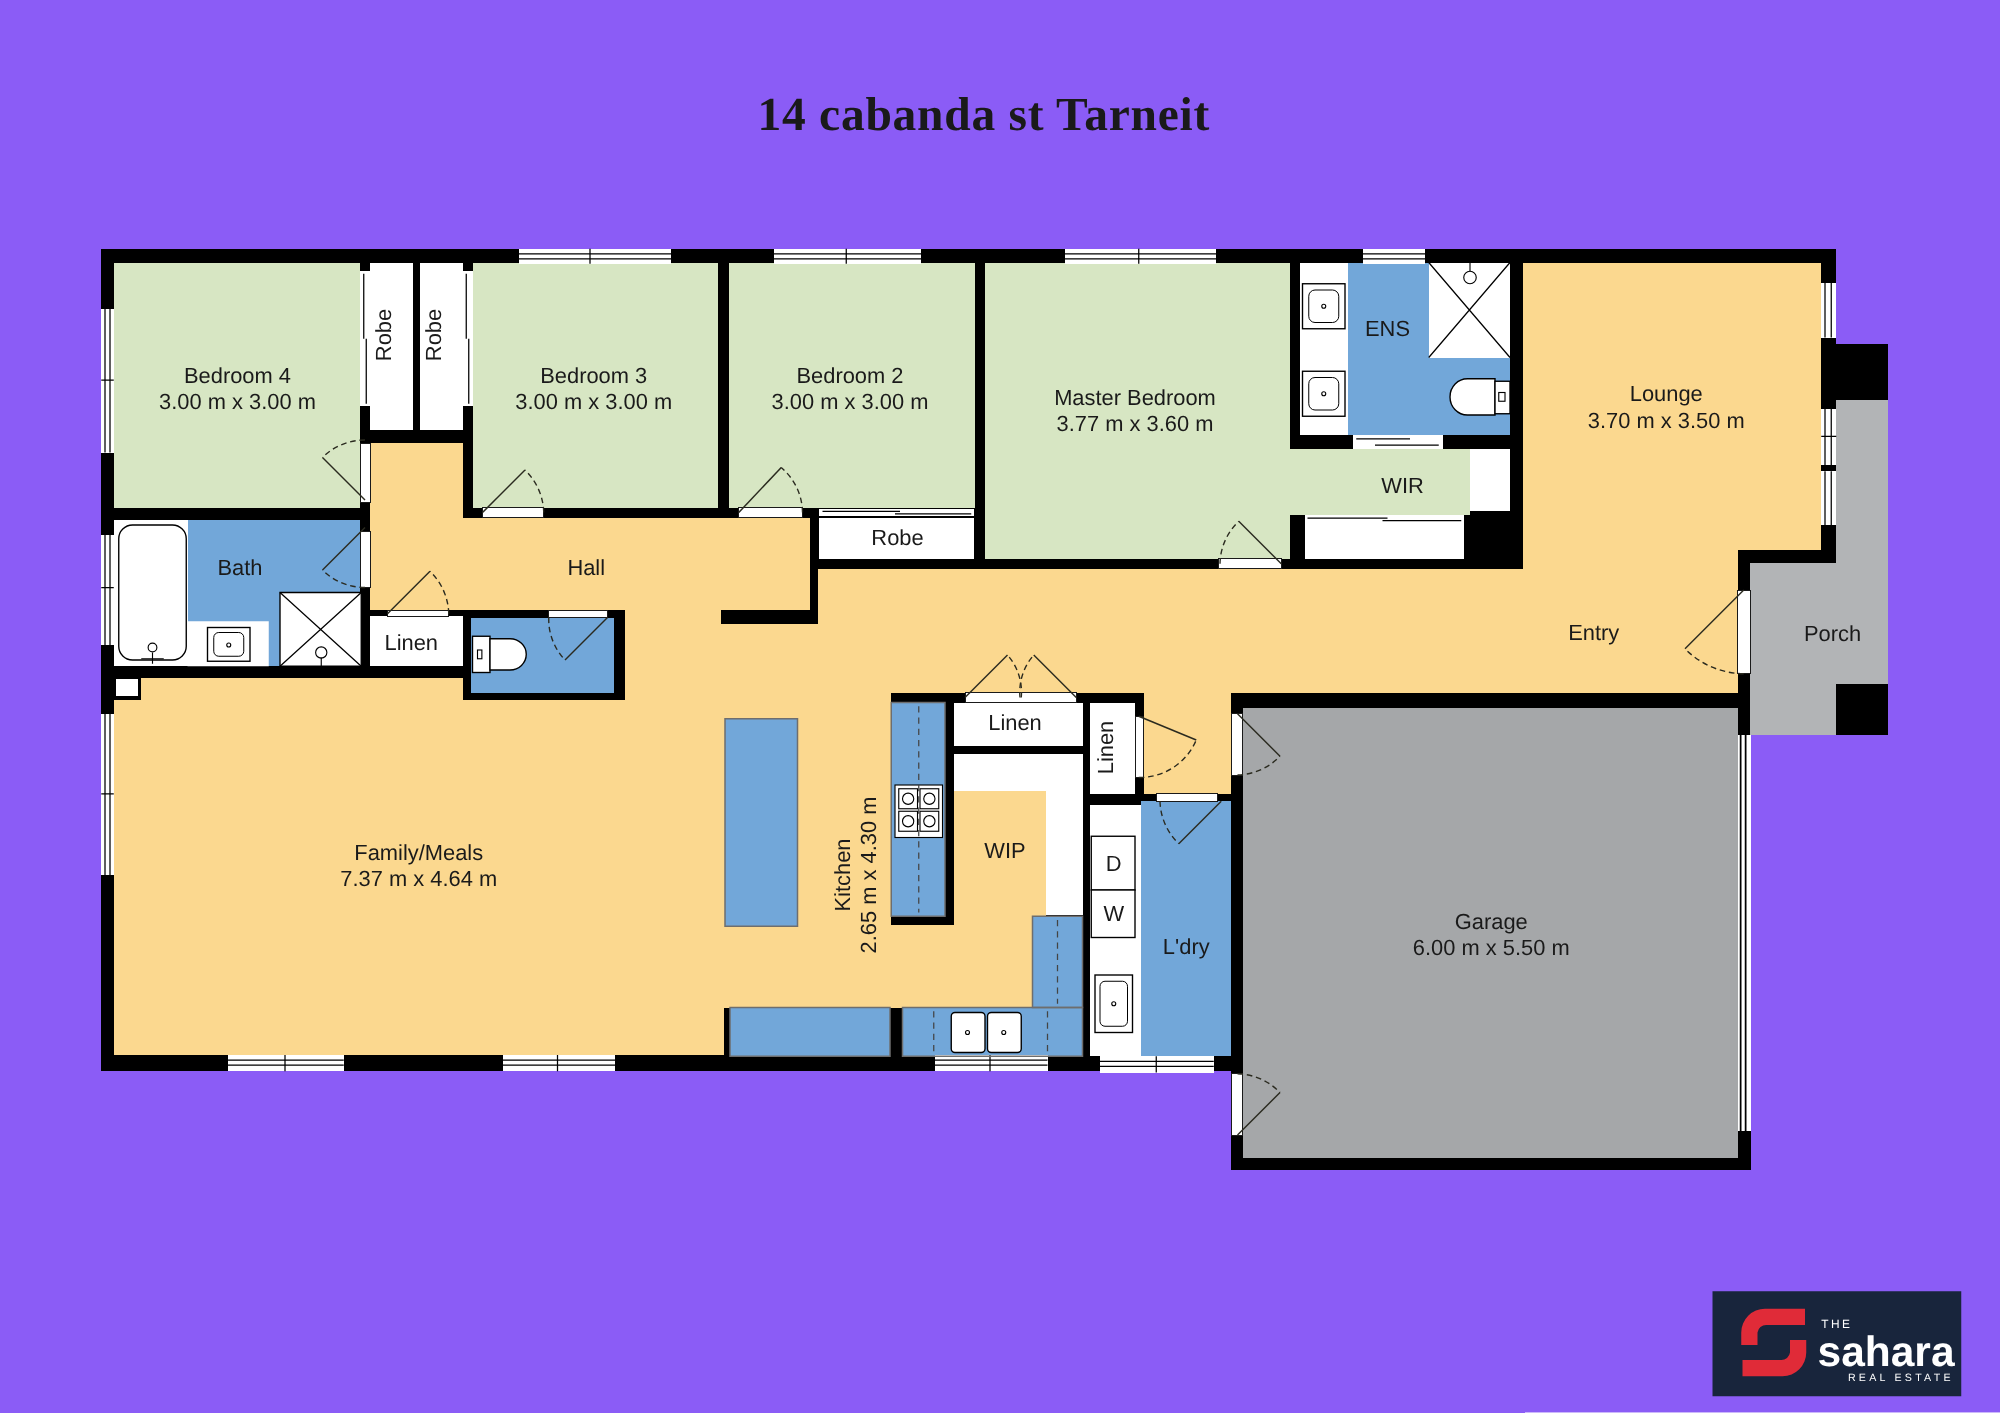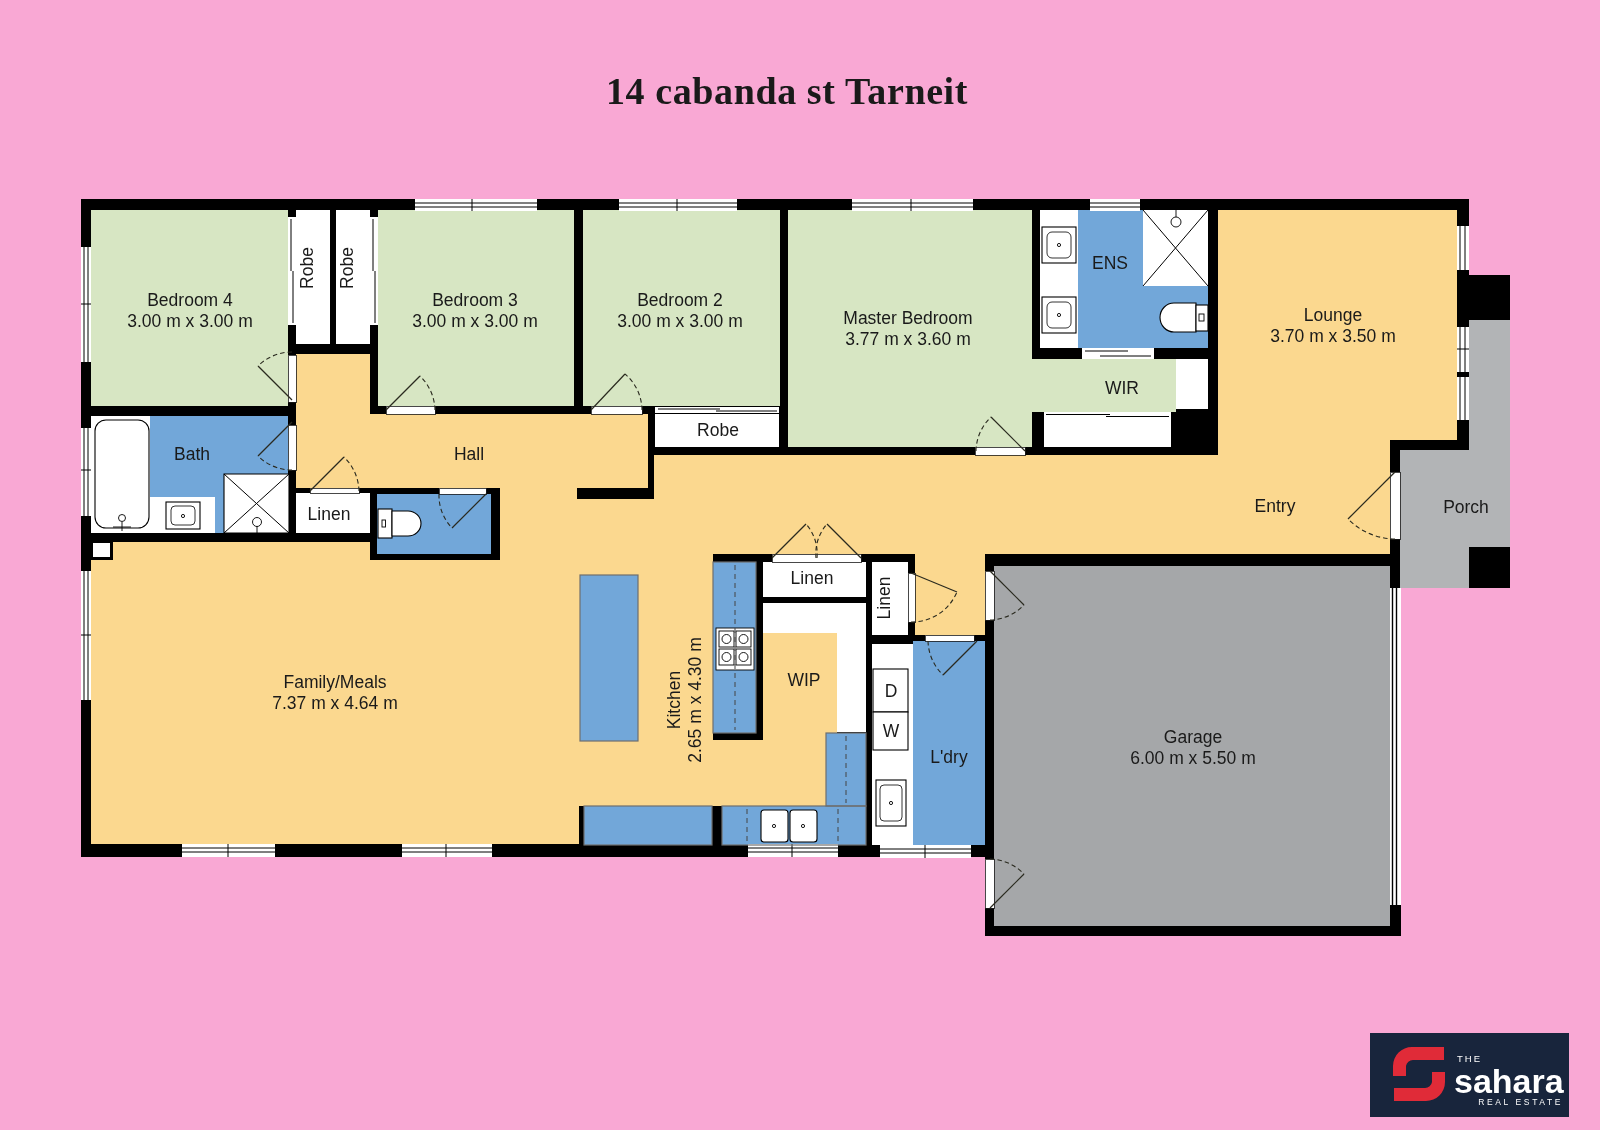--- a/index.html
+++ b/index.html
@@ -1,16 +1,16 @@
 <!DOCTYPE html>
 <html><head>
 <meta charset="utf-8">
 <style>
   html,body{margin:0;padding:0;background:#ffffff;}
-  .page{position:relative;width:1600px;height:1130px;background:#f9a8d4;overflow:hidden;}
+  .page{position:relative;width:1600px;height:1130px;background:#8b5cf6;overflow:hidden;}
   text{font-family:"Liberation Sans",sans-serif;fill:#1a1a1a;}
   .rm{font-size:17.5px;}
   .ttl{font-family:"Liberation Serif",serif;font-weight:bold;font-size:38px;letter-spacing:0.6px;}
 </style>
 </head>
 <body>
 <div class="page">
 <svg width="1600" height="1130" viewBox="0 0 1600 1130">
 
 <text class="ttl" x="787" y="104" text-anchor="middle">14 cabanda st Tarneit</text>

